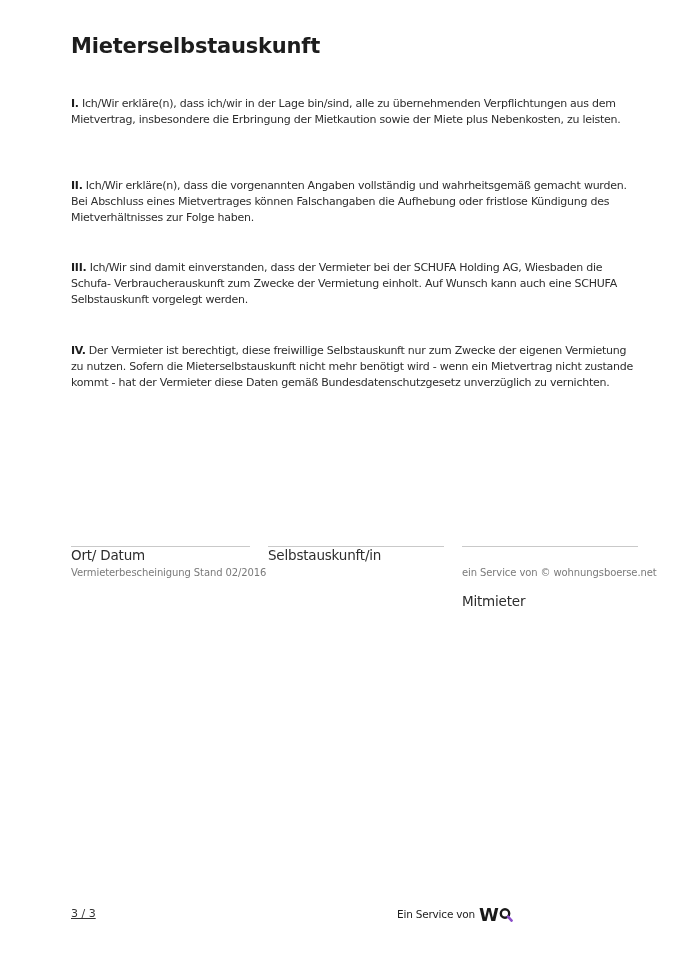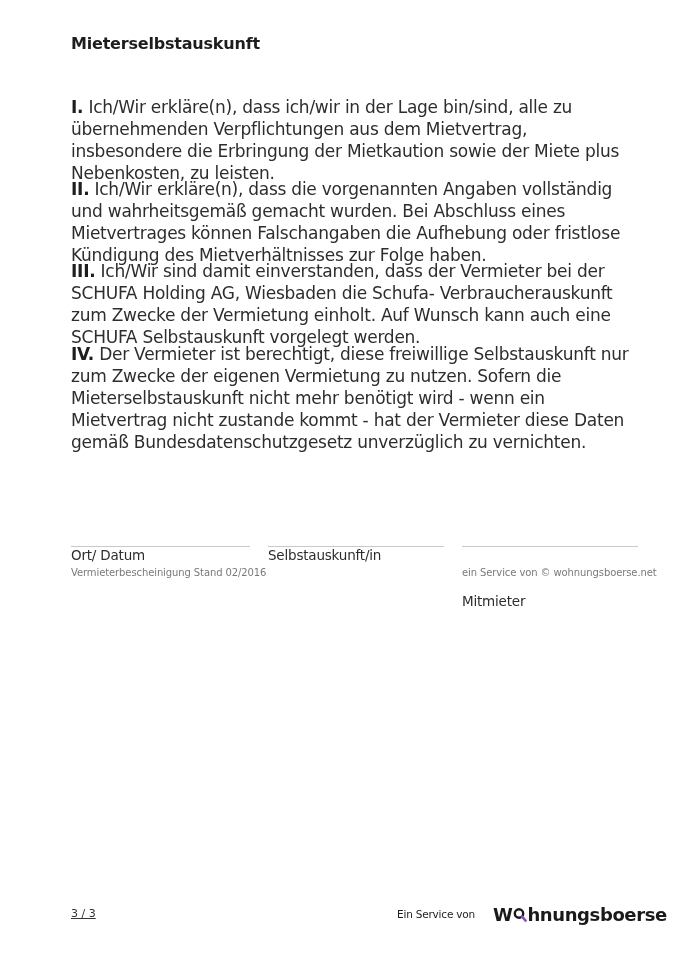--- a/index.html
+++ b/index.html
@@ -2,25 +2,25 @@
 <html><head>
   <meta charset="utf-8">
   <style>
     html, body { margin: 0; padding: 0; background: #ffffff; }
     body {
       width: 679px; height: 960px; position: relative; overflow: hidden;
       font-family: "DejaVu Sans", sans-serif; color: #2a2a2a;
     }
     .title {
       position: absolute; left: 71px; top: 34px;
-      font-size: 16px; font-weight: bold; color: #1d1d1d; letter-spacing: -0.2px;
+      font-size: 21px; font-weight: bold; color: #1d1d1d; letter-spacing: -0.2px;
     }
     .section {
       position: absolute; left: 71px; width: 570px;
-      font-size: 17px; line-height: 22px; color: #2d2d2d;
+      font-size: 11px; line-height: 16px; color: #2d2d2d;
       letter-spacing: -0.25px;
     }
     .section .num { font-weight: bold; color: #1d1d1d; }
     .sig-line {
       position: absolute; top: 546px; height: 0;
       border-top: 1px solid #c9c9c9;
     }
     .sig-label {
       position: absolute; top: 547px; font-size: 13.5px; color: #2d2d2d;
       letter-spacing: -0.2px;
@@ -29,21 +29,21 @@
       position: absolute; top: 567px; font-size: 10px; color: #7a7a7a;
       letter-spacing: -0.1px;
     }
     .page-num {
       position: absolute; left: 71px; top: 907px; font-size: 11px; color: #333; text-decoration: underline;
     }
     .brand {
       position: absolute; left: 397px; top: 902px; height: 24px;
       display: flex; align-items: center;
     }
-    .brand-prefix { font-size: 10.5px; color: #1d1d1d; margin-right: 18px; letter-spacing: -0.2px; }
+    .brand-prefix { font-size: 10.5px; color: #1d1d1d; margin-right: 4px; letter-spacing: -0.2px; }
     .brand-logo {
       font-size: 18px; font-weight: bold; color: #1a1a1a; letter-spacing: -0.4px;
       display: flex; align-items: center;
     }
     .brand-logo svg { display: inline-block; margin: 0 0.5px; }
   </style>
 </head>
 <body>
 
 <div class="title">Mieterselbstauskunft</div>
@@ -78,15 +78,14 @@
 <div class="page-num">3 /  3</div>
 
 <div class="brand">
   <span class="brand-prefix">Ein Service von</span>
   <span class="brand-logo">
     <span>W</span>
     <svg width="14" height="16" viewBox="0 0 14 16">
       <circle cx="6" cy="7.5" r="4.2" fill="none" stroke="#1a1a1a" stroke-width="2.4"></circle>
       <line x1="9" y1="10.6" x2="12.6" y2="14.6" stroke="#8b4fc9" stroke-width="2.6" stroke-linecap="round"></line>
     </svg>
-    <span>hnungsboerse</span>
   </span>
 </div>
 
 </body></html>

